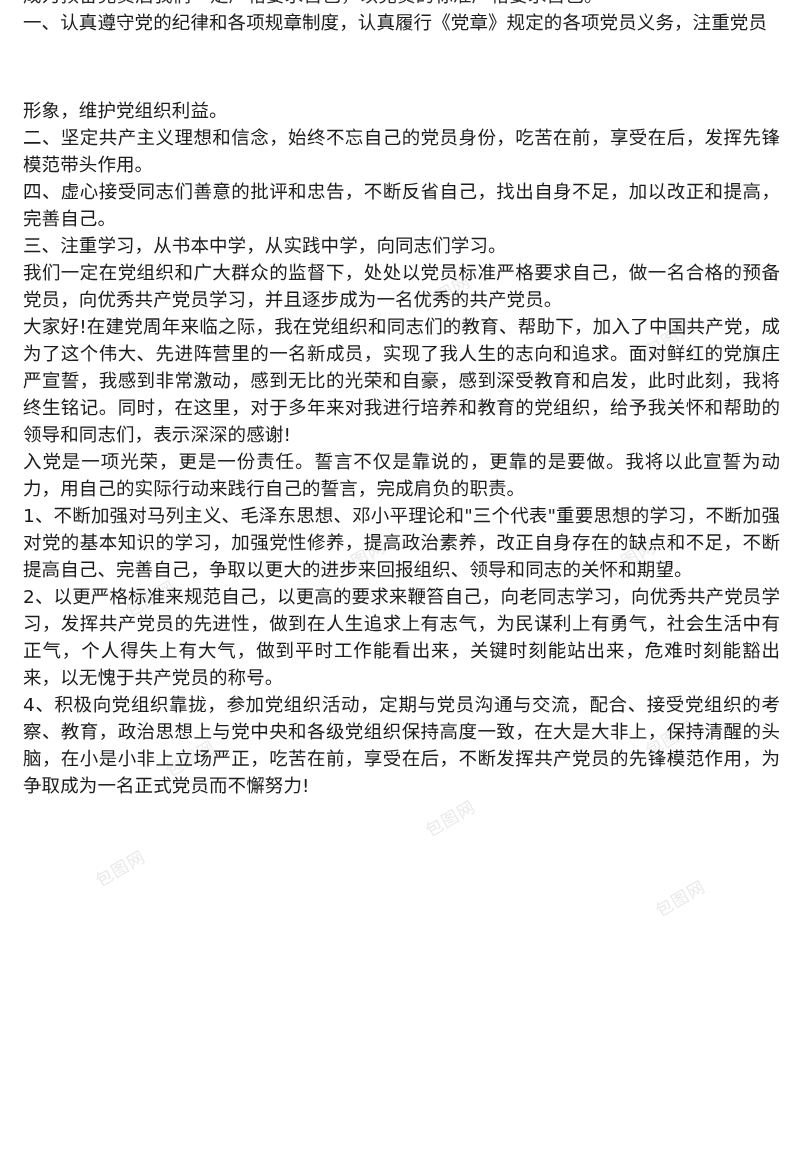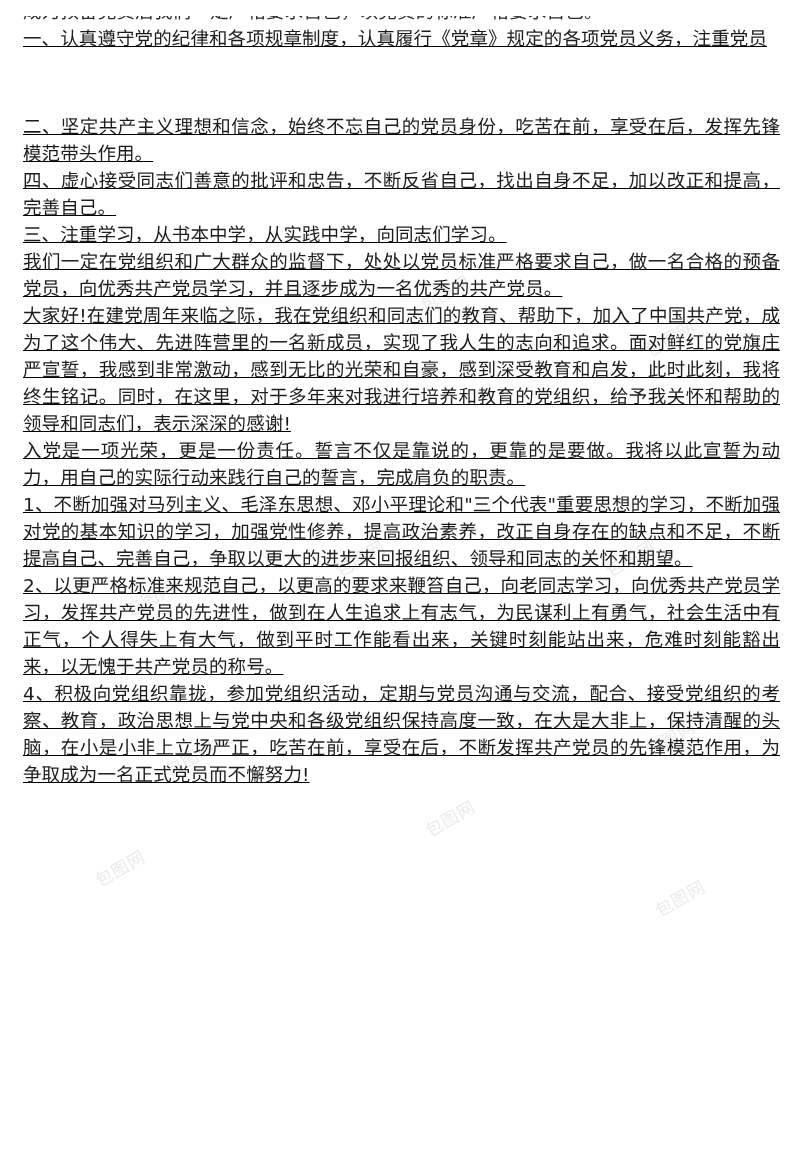--- a/index.html
+++ b/index.html
@@ -36,23 +36,22 @@
     letter-spacing: 1px;
     white-space: nowrap;
     transform: rotate(-30deg);
     transform-origin: left top;
     font-family: "DejaVu Sans", "Liberation Sans", sans-serif;
   }
 
   .doc-body {
     position: relative;
     z-index: 3;
-    padding: 16px 20px 0 23px;
+    padding: 0 20px 0 23px;
     box-sizing: border-box;
-    text-decoration: underline;
   }
 
   
   .clipped-line {
     height: 9px;
     overflow: hidden;
     position: relative;
   }
   .clipped-line .inner {
     position: absolute;
@@ -106,20 +105,21 @@
   <div class="doc-body">
 
     <div class="clipped-line">
       <span class="inner">成为预备党员后我们一定严格要求自己，以党员的标准严格要求自己。</span>
     </div>
 
     <p class="para">一、认真遵守党的纪律和各项规章制度，认真履行《党章》规定的各项党员义务，注重党员</p>
 
     <div class="gap-block"></div>
 
+    <p class="para">形象，维护党组织利益。</p>
     <p class="para">二、坚定共产主义理想和信念，始终不忘自己的党员身份，吃苦在前，享受在后，发挥先锋模范带头作用。</p>
     <p class="para">四、虚心接受同志们善意的批评和忠告，不断反省自己，找出自身不足，加以改正和提高，完善自己。</p>
     <p class="para">三、注重学习，从书本中学，从实践中学，向同志们学习。</p>
     <p class="para">我们一定在党组织和广大群众的监督下，处处以党员标准严格要求自己，做一名合格的预备党员，向优秀共产党员学习，并且逐步成为一名优秀的共产党员。</p>
     <p class="para">大家好!在建党周年来临之际，我在党组织和同志们的教育、帮助下，加入了中国共产党，成为了这个伟大、先进阵营里的一名新成员，实现了我人生的志向和追求。面对鲜红的党旗庄严宣誓，我感到非常激动，感到无比的光荣和自豪，感到深受教育和启发，此时此刻，我将终生铭记。同时，在这里，对于多年来对我进行培养和教育的党组织，给予我关怀和帮助的领导和同志们，表示深深的感谢!</p>
     <p class="para">入党是一项光荣，更是一份责任。誓言不仅是靠说的，更靠的是要做。我将以此宣誓为动力，用自己的实际行动来践行自己的誓言，完成肩负的职责。</p>
     <p class="para">1、不断加强对马列主义、毛泽东思想、邓小平理论和"三个代表"重要思想的学习，不断加强对党的基本知识的学习，加强党性修养，提高政治素养，改正自身存在的缺点和不足，不断提高自己、完善自己，争取以更大的进步来回报组织、领导和同志的关怀和期望。</p>
     <p class="para">2、以更严格标准来规范自己，以更高的要求来鞭笞自己，向老同志学习，向优秀共产党员学习，发挥共产党员的先进性，做到在人生追求上有志气，为民谋利上有勇气，社会生活中有正气，个人得失上有大气，做到平时工作能看出来，关键时刻能站出来，危难时刻能豁出来，以无愧于共产党员的称号。</p>
     <p class="para">4、积极向党组织靠拢，参加党组织活动，定期与党员沟通与交流，配合、接受党组织的考察、教育，政治思想上与党中央和各级党组织保持高度一致，在大是大非上，保持清醒的头脑，在小是小非上立场严正，吃苦在前，享受在后，不断发挥共产党员的先锋模范作用，为争取成为一名正式党员而不懈努力!</p>
 

